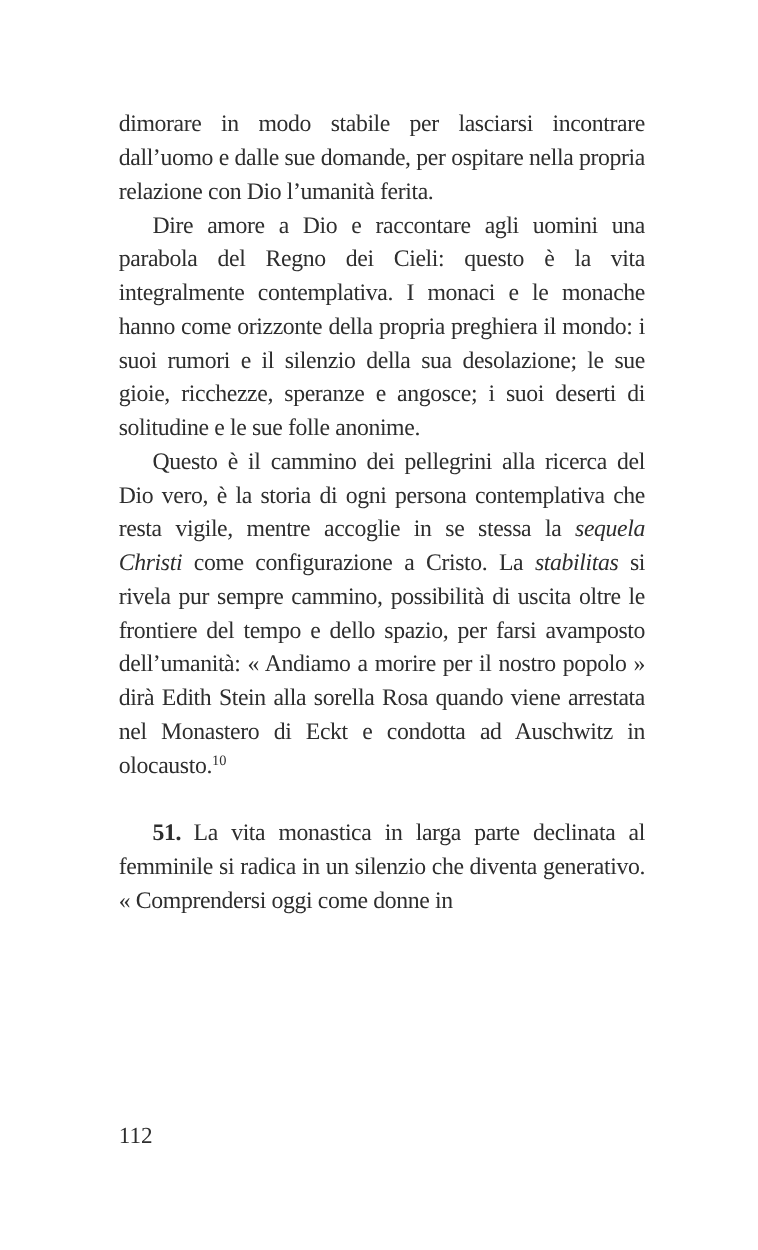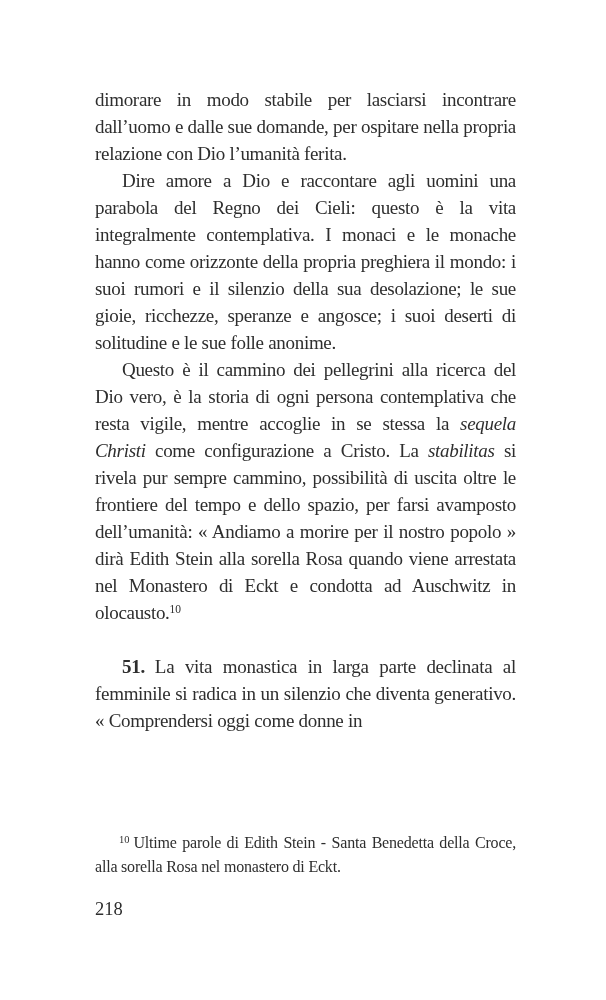--- a/index.html
+++ b/index.html
@@ -85,17 +85,16 @@
     <p class="para"><span>dimorare in modo stabile per lasciarsi incontrare dall’uomo e dalle sue domande, per ospitare nella propria relazione con Dio l’umanità ferita.</span></p>
 
     <p class="para indent"><span>Dire amore a Dio e raccontare agli uomini una parabola del Regno dei Cieli: questo è la vita integralmente contemplativa. I monaci e le monache hanno come orizzonte della propria preghiera il mondo: i suoi rumori e il silenzio della sua desolazione; le sue gioie, ricchezze, speranze e angosce; i suoi deserti di solitudine e le sue folle anonime.</span></p>
 
     <p class="para indent"><span>Questo è il cammino dei pellegrini alla ricerca del Dio vero, è la storia di ogni persona contemplativa che resta vigile, mentre accoglie in se stessa la </span><em class="latin">sequela Christi</em><span> come configurazione a Cristo. La </span><em class="latin">stabilitas</em><span> si rivela pur sempre cammino, possibilità di uscita oltre le frontiere del tempo e dello spazio, per farsi avamposto dell’umanità: « Andiamo a morire per il nostro popolo » dirà Edith Stein alla sorella Rosa quando viene arrestata nel Monastero di Eckt e condotta ad Auschwitz in olocausto.</span><sup class="fn-ref">10</sup></p>
 
     <p class="para indent section-para"><strong class="section-num">51.</strong><span>La vita monastica in larga parte declinata al femminile si radica in un silenzio che diventa generativo. « Comprendersi oggi come donne in</span></p>
 
   </main>
 
-  <div class="footnote"><sup class="fn-marker">10</sup><span>Ultime parole di Edith Stein - Santa Benedetta della Croce, alla sorella Rosa nel monastero di Eckt.</span></div>
 
-  <div class="page-number">218</div>
+  <div class="page-number">112</div>
 
 </div>
 
 </body></html>

